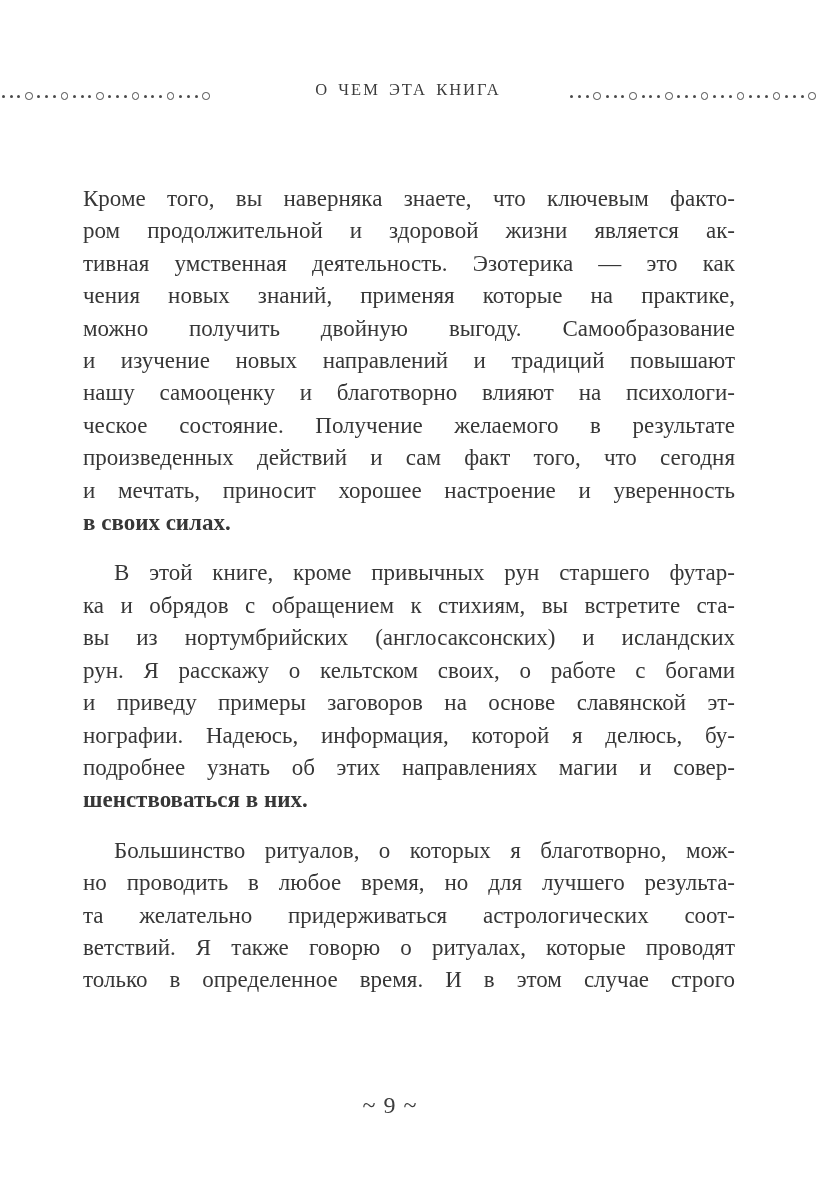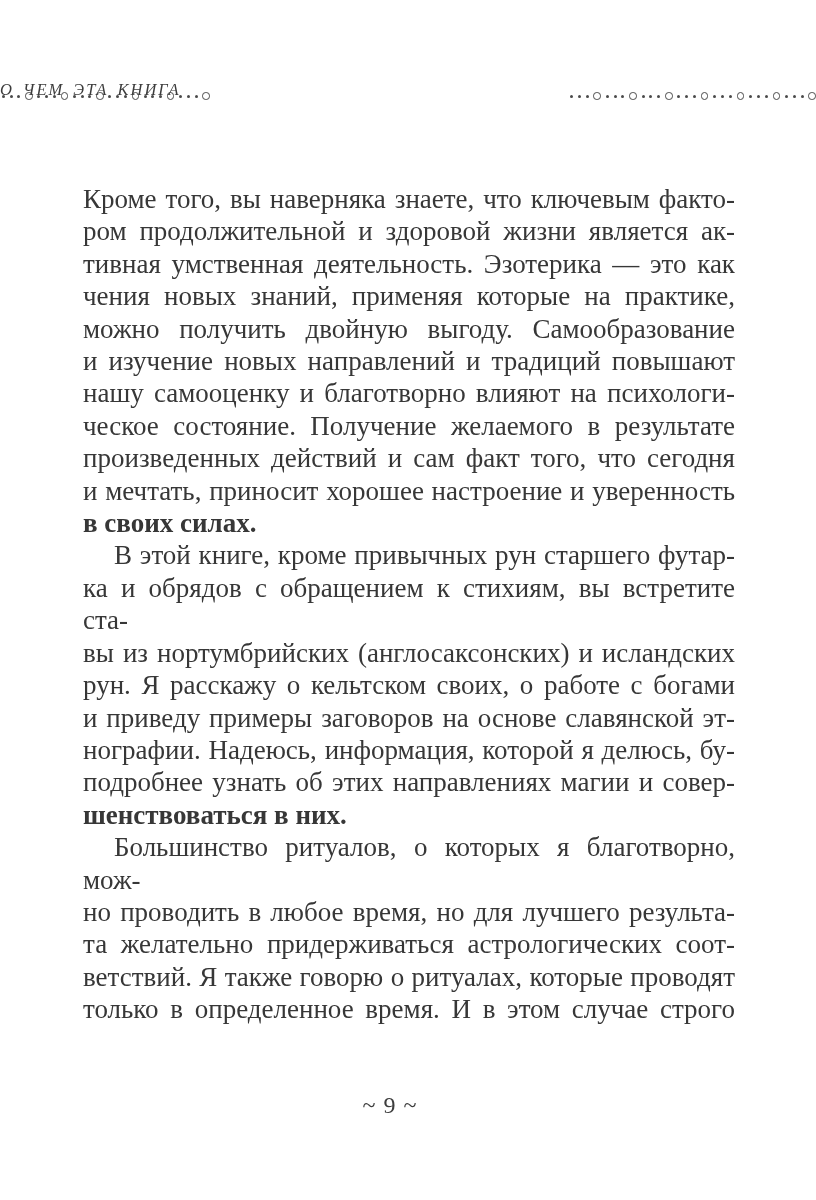--- a/index.html
+++ b/index.html
@@ -17,26 +17,26 @@
   .page {
     position: absolute;
     inset: 0;
   }
   
   .header-title {
     position: absolute;
     top: 80px;
     left: 0;
     right: 0;
+    text-align: center;
     font-size: 16.5px;
     letter-spacing: 2px;
     word-spacing: 3px;
     color: #3c3c3c;
     font-weight: 500;
-    font-style: italic;
   }
   .ornament {
     position: absolute;
     top: 91px;
     height: 10px;
     display: flex;
     justify-content: space-between;
     align-items: center;
   }
   .ornament-left  { left: 2px;  width: 208px; }
@@ -54,26 +54,26 @@
     background: #ffffff;
     box-sizing: border-box;
     flex: 0 0 auto;
   }
   
   .body-text {
     position: absolute;
     left: 83px;
     top: 183px;
     width: 652px;
-    font-size: 27px;
+    font-size: 23px;
     line-height: 32.4px;
     color: #373737;
   }
   .para { margin: 0; }
-  .para + .para { margin-top: 0; }
+  .para + .para { margin-top: 18px; }
   .line {
     text-align: justify;
     text-align-last: justify;
     white-space: normal;
   }
   .line.final { text-align-last: left; font-weight: bold; }
   .line.indent { text-indent: 31px; }
   
   .folio {
     position: absolute;

